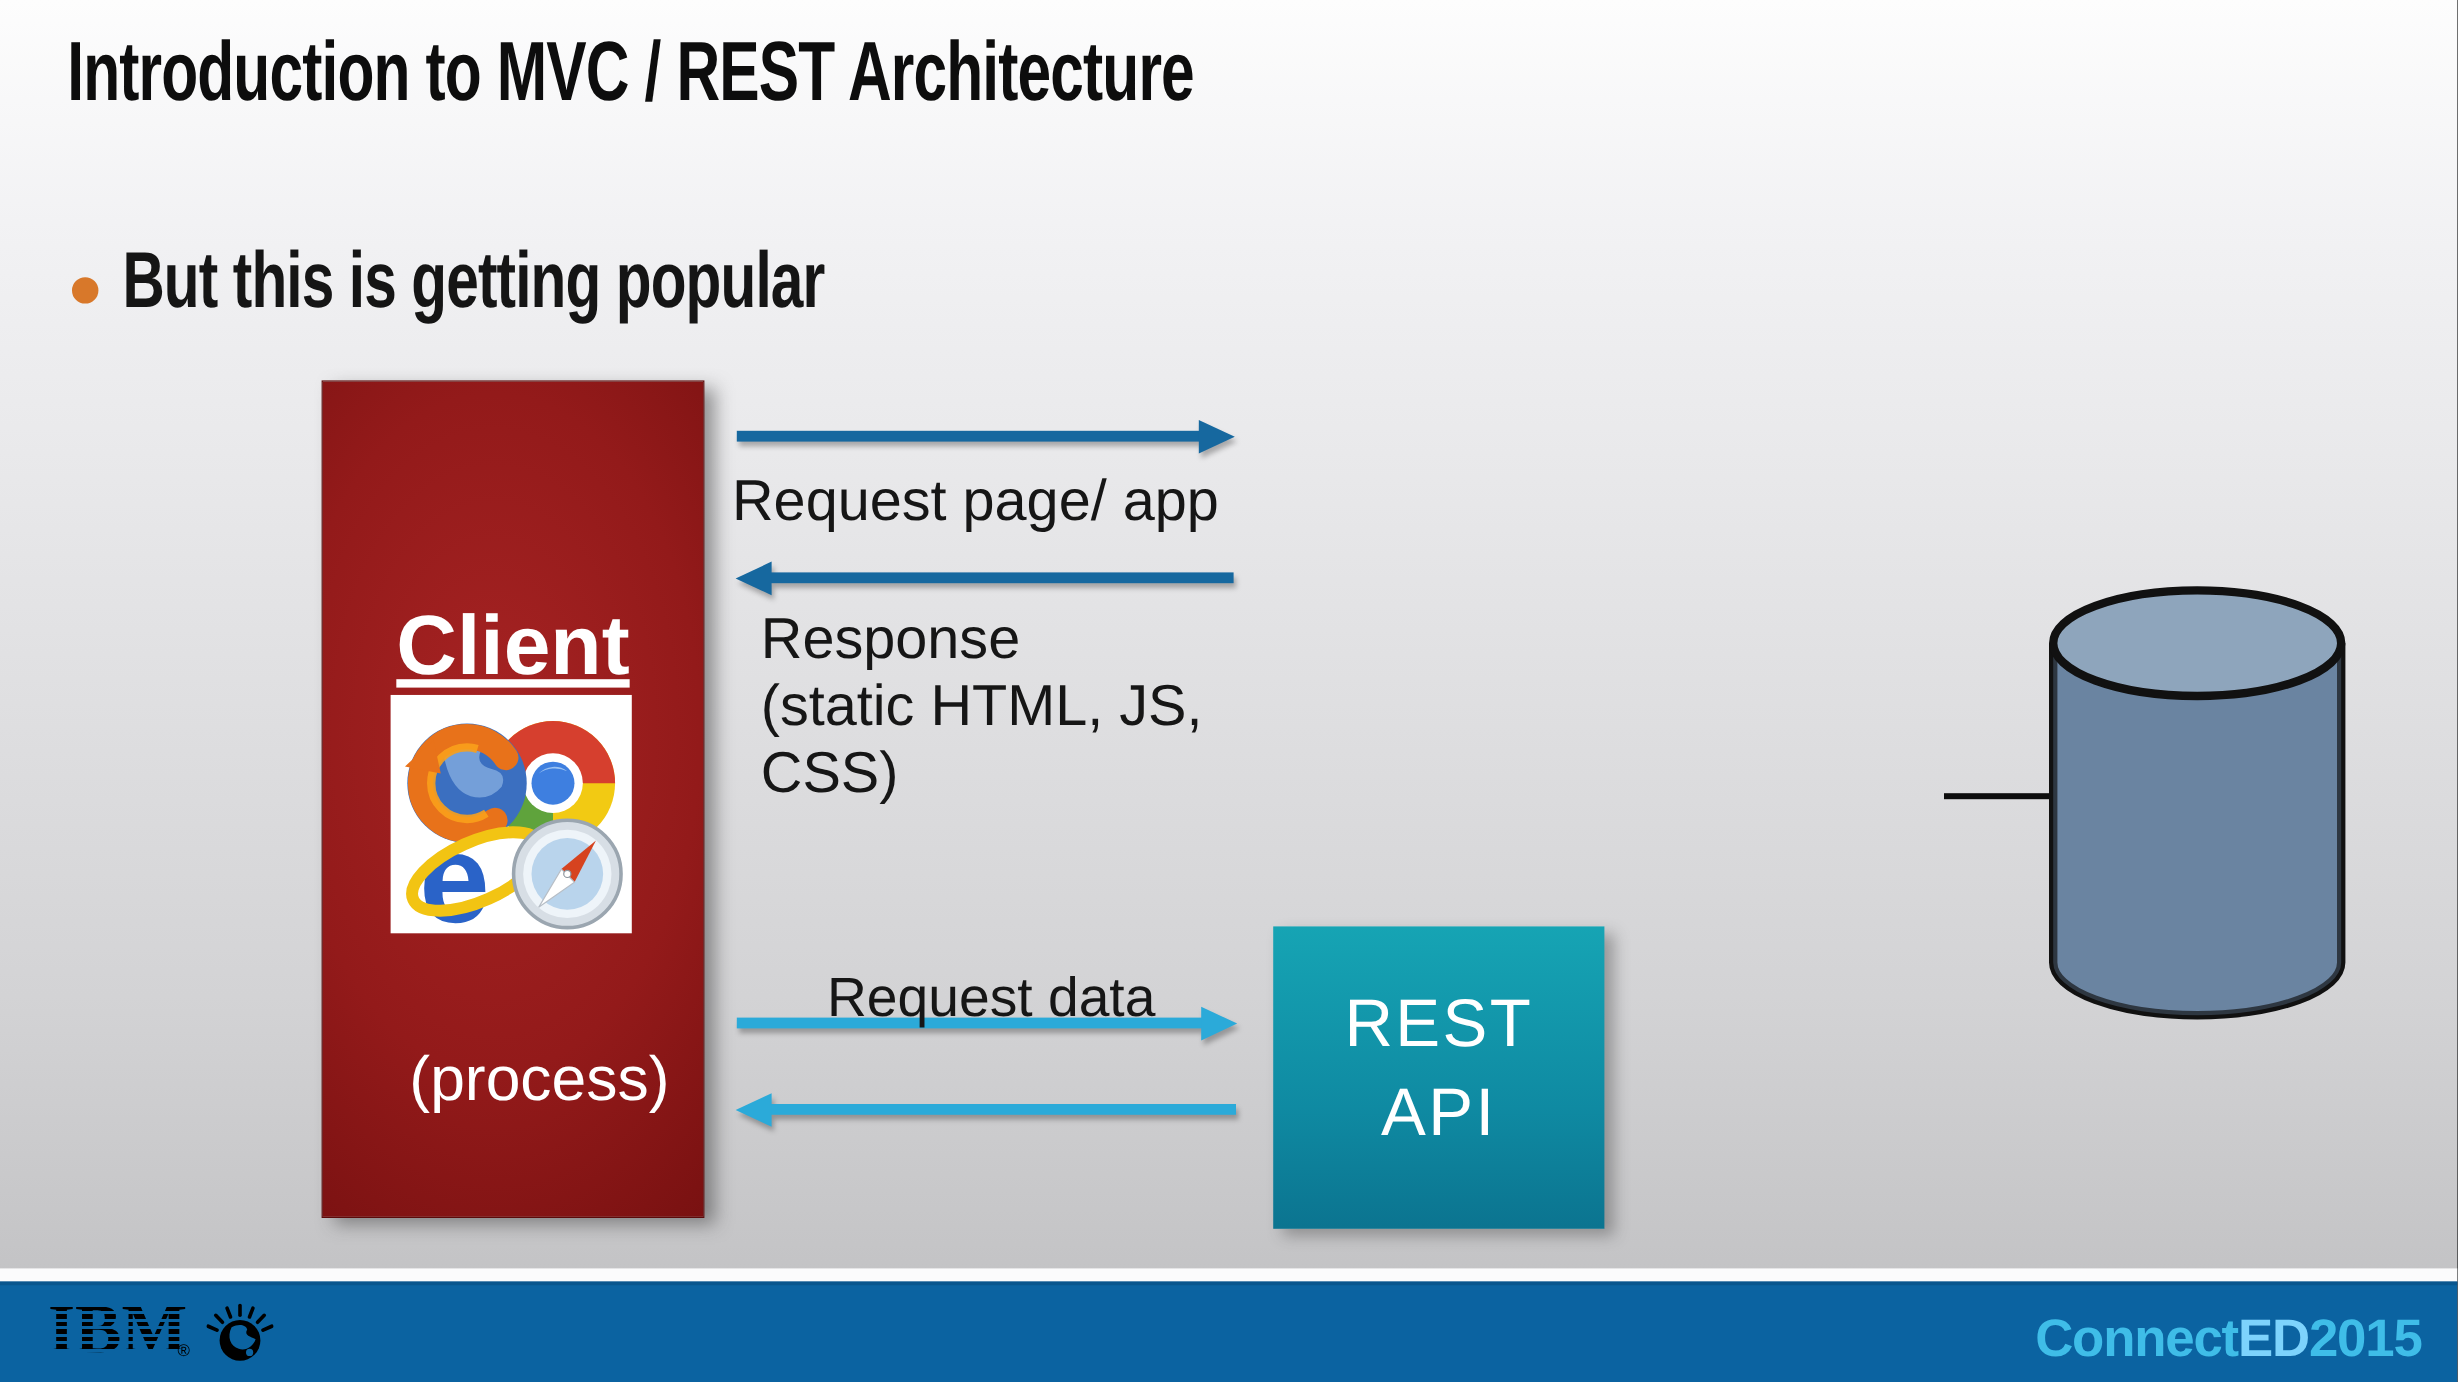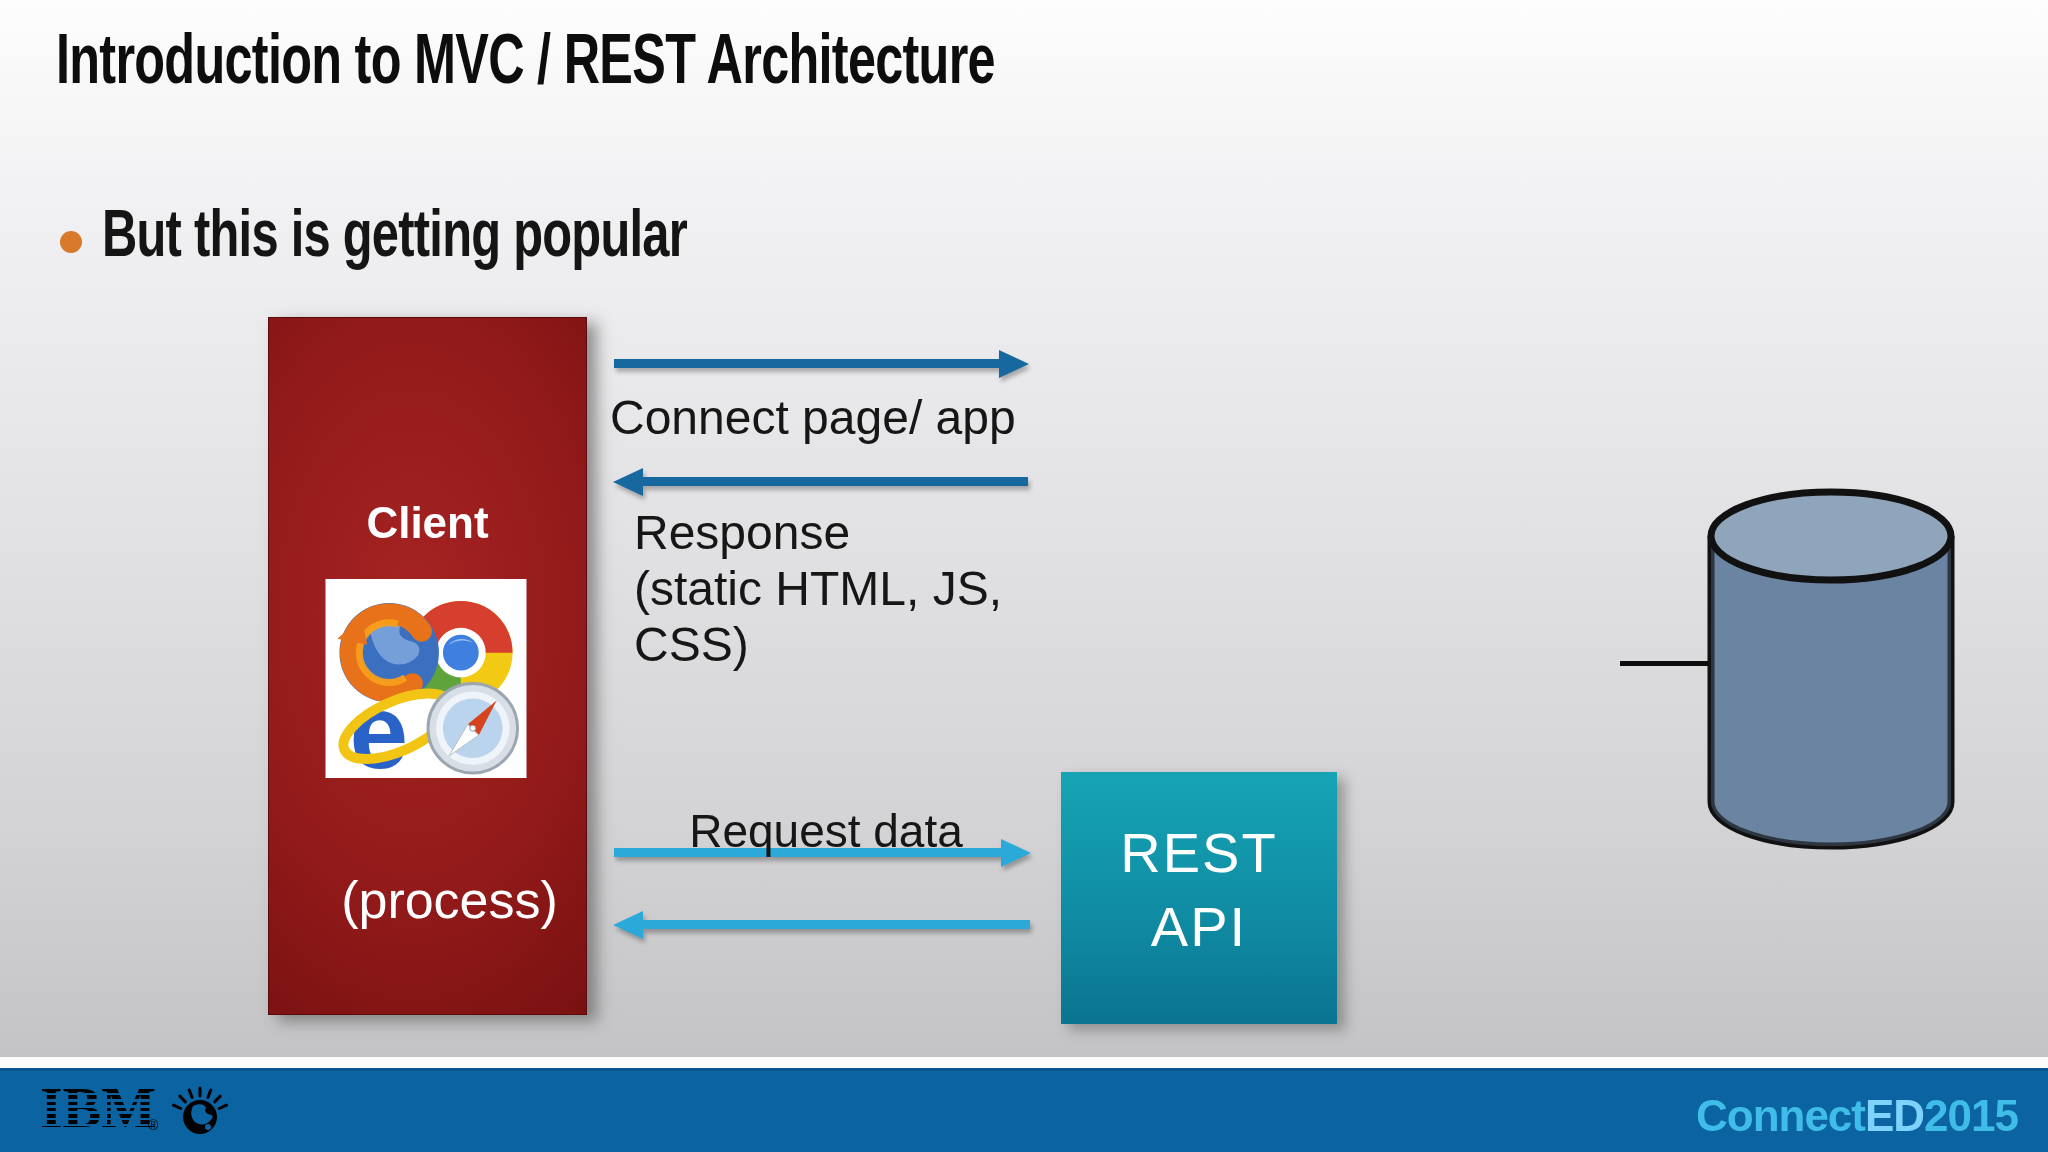--- a/index.html
+++ b/index.html
@@ -17,21 +17,21 @@
   .bullet-text{
     position:absolute;left:102px;top:200px;font-size:66px;font-weight:bold;color:#151515;
     letter-spacing:-1px;transform:scaleX(.74);transform-origin:left top;white-space:nowrap;line-height:1;
   }
   
   .client-box{
     position:absolute;left:268px;top:317px;width:317px;height:696px;
     background:radial-gradient(120% 90% at 45% 42%,#a62323 0%,#931a1a 45%,#7c1212 75%,#6a0c0c 100%);
     border:1px solid #5c0a0a;box-shadow:10px 6px 14px rgba(60,60,60,.5);
   }
-  .client-label{position:absolute;left:0;right:0;top:180px;text-align:center;font-size:44px;font-weight:bold;color:#fff;}
+  .client-label{position:absolute;left:0;right:0;top:180px;text-align:center;font-size:70px;font-weight:bold;color:#fff;text-decoration:underline;}
   .browser-img{position:absolute;left:56px;top:261px;width:202px;height:199px;}
   .client-sublabel{position:absolute;left:0;right:0;top:552px;text-align:center;font-size:52px;color:#fff;padding-left:44px;}
   
   .webserver-box{
     position:absolute;left:1061px;top:317px;width:559px;height:696px;
     background:linear-gradient(180deg,#1e811d 0%,#24901f 45%,#33a326 80%,#45b42c 100%);
     box-shadow:10px 6px 14px rgba(60,60,60,.5);
   }
   .webserver-label{position:absolute;left:0;right:0;top:180px;text-align:center;font-size:54px;font-weight:bold;color:#fff;}
   .server-icon{position:absolute;left:210px;top:261px;width:142px;height:157px;}
@@ -141,21 +141,21 @@
   <div class="arrow dark a2">
       <span class="head head-l"></span>
     </div>
   <div class="arrow light a3">
       <span class="head head-r"></span>
     </div>
   <div class="arrow light a4">
       <span class="head head-l"></span>
     </div>
 
-  <div class="flow-label lbl-request-page">Connect page/ app</div>
+  <div class="flow-label lbl-request-page">Request page/ app</div>
   <div class="flow-label lbl-response">Response
 (static HTML, JS,
 CSS)</div>
   <div class="flow-label lbl-request-data">Request data</div>
 
   <div class="db-connector"></div>
   <svg class="db-cylinder" viewBox="0 0 254 362" aria-hidden="true">
     <path d="M7,48 L7,314 A120,44 0 0 0 247,314 L247,48" fill="#6d87a5" stroke="#111111" stroke-width="7"></path>
     <path d="M7,48 L7,314 A120,44 0 0 0 247,314 L247,48 A120,44 0 0 0 200,48 Z" fill="#647e9c" opacity="0.35" stroke="none"></path>
     <ellipse cx="127" cy="48" rx="120" ry="44" fill="#8ea5bc" stroke="#111111" stroke-width="7"></ellipse>

